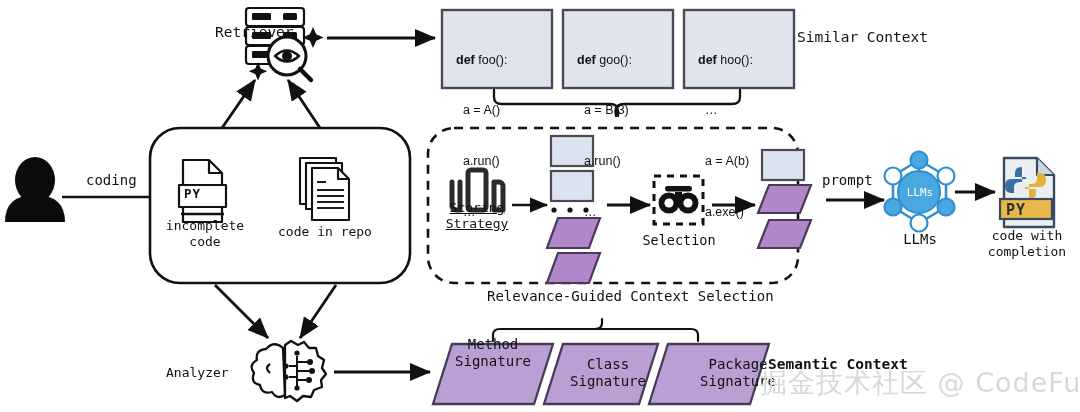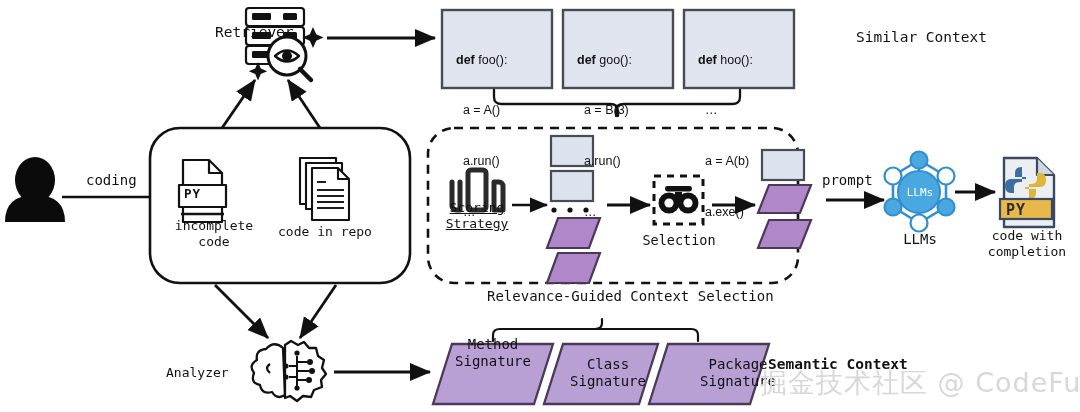--- a/index.html
+++ b/index.html
@@ -219,29 +219,29 @@
     <div>  a.run()</div>
     <div>  …</div>
   </div>
   <div class="code" style="left:698px;top:18px;">
     <div><b>def</b><span> hoo():</span></div>
     <div>  …</div>
     <div>  a = A(b)</div>
     <div>  a.exe()</div>
   </div>
 
-  <div class="lbl" style="left:856px;top:38px;font-size:14.5px;transform:translateY(-50%);">Similar Context</div>
+  <div class="lbl" style="left:797px;top:38px;font-size:14.5px;transform:translateY(-50%);">Similar Context</div>
 
   <div class="lbl" style="left:167px;top:24px;font-size:14.5px;margin-left:48px;">Retriever</div>
 
   <div class="lbl" style="left:86px;top:172px;font-size:14px;">coding</div>
 
   <div class="lbl" style="left:184px;top:186px;font-size:12.5px;font-weight:bold;letter-spacing:1px;">PY</div>
 
-  <div class="lbl" style="left: 160px; top: 218px; width: 90px; font-size: 13px; white-space: pre-line; margin-left: 9px;">incomplete
+  <div class="lbl" style="left: 160px; top: 218px; width: 90px; font-size: 13px; white-space: pre-line;">incomplete
 code</div>
 
   <div class="lbl" style="left:275px;top:224px;width:100px;font-size:13px;">code in repo</div>
 
   <div class="lbl" style="left: 442px; top: 200px; width: 70px; font-size: 13px; white-space: pre-line; text-decoration: underline;">Scoring
 Strategy</div>
 
   <div class="lbl" style="left:629px;top:232px;width:100px;font-size:13.5px;">Selection</div>
 
   <div class="lbl" style="left:487px;top:288px;width:255px;font-size:14px;">Relevance-Guided Context Selection</div>

